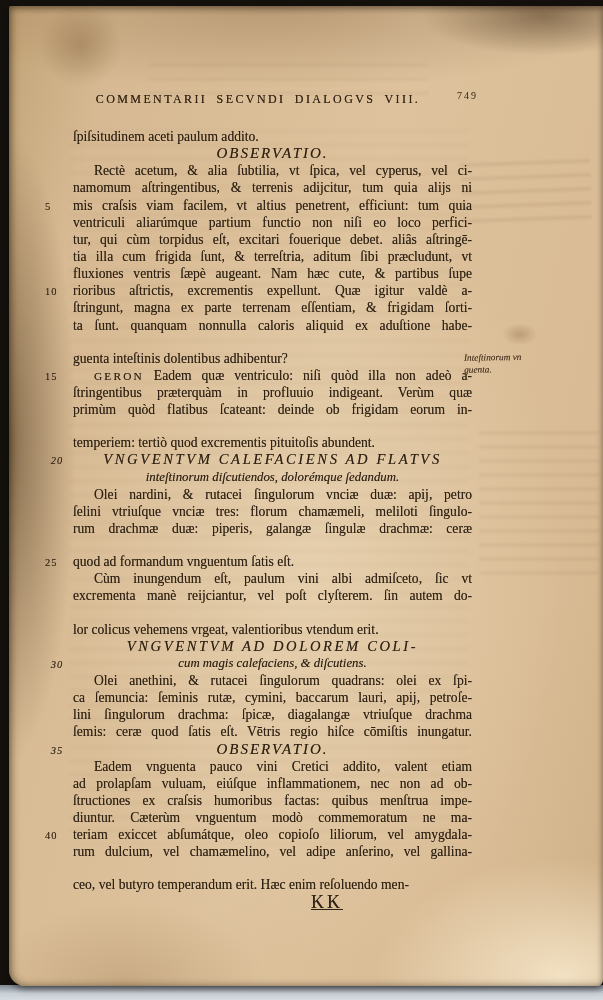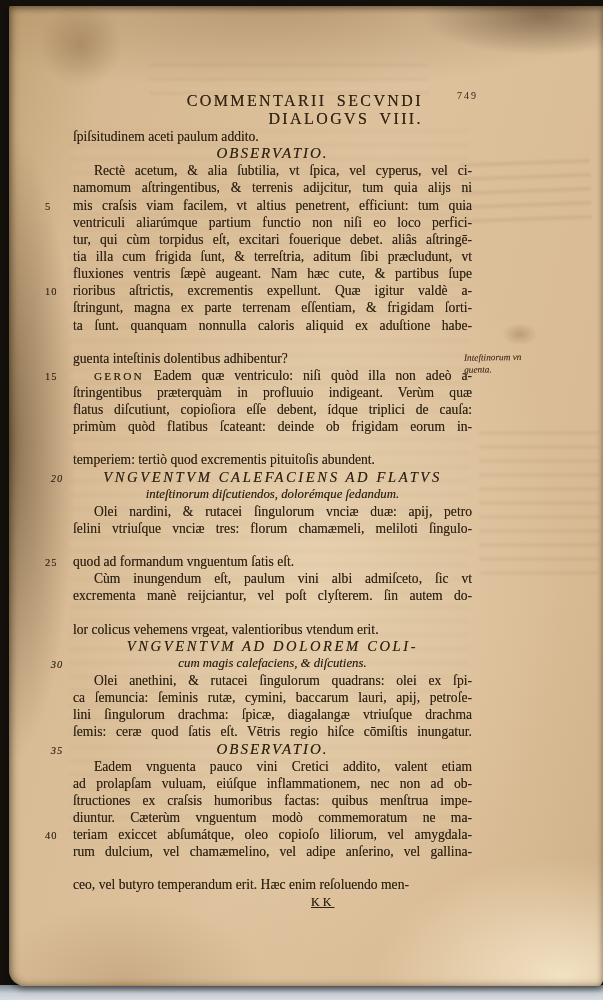--- a/index.html
+++ b/index.html
@@ -25,41 +25,41 @@
       0 3px 6px rgba(0,0,0,.5);}
   
   .ghost{position:absolute;background:repeating-linear-gradient(
       rgba(92,62,30,0) 0 5px, rgba(92,62,30,.10) 5px 9px, rgba(92,62,30,0) 9px 14px);
     filter:blur(1.2px);border-radius:6px;}
   .ghost.g1{left:452px;top:150px;width:130px;height:70px;transform:rotate(-2deg);opacity:.75;}
   .ghost.g2{left:470px;top:420px;width:120px;height:150px;opacity:.55;}
   .ghost.g3{left:140px;top:52px;width:280px;height:40px;opacity:.4;}
   .ghost.g4{left:60px;top:118px;width:400px;height:720px;opacity:.22;}
   
-  .rhead{position:absolute;left:84px;top:86px;width:330px;font-size:16px;
-    letter-spacing:2.4px;word-spacing:4px;text-align:right;color:#332413;
+  .rhead{position:absolute;left:84px;top:86px;width:330px;font-size:12px;
+    letter-spacing:2.4px;word-spacing:4px;text-align:center;color:#332413;
     text-shadow:0 0 .5px rgba(51,36,19,.7);}
   .folio{position:absolute;left:448px;top:84px;font-size:10px;letter-spacing:2px;
     color:#332413;}
   
   .textblock{position:absolute;left:64px;top:106px;width:399px;font-size:13.6px;
     line-height:17.15px;color:#2e2113;text-shadow:0 0 .5px rgba(46,33,19,.55);}
   .ln{position:relative;height:17.15px;white-space:normal;}
   .j{text-align:justify;text-align-last:justify;}
   .jl{text-align:left;margin-top:16px;}
   .ind{text-indent:21px;}
   .obs{font-style:italic;text-align:center;text-align-last:center;font-size:15px;
     letter-spacing:2px;}
   .h1{font-style:italic;text-align:center;text-align-last:center;font-size:14.6px;
     letter-spacing:2.6px;white-space:nowrap;}
   .h2{font-style:italic;text-align:center;text-align-last:center;font-size:12.8px;}
   .spk{font-size:11.3px;letter-spacing:2.2px;}
   .num{position:absolute;left:-28px;top:1px;width:24px;font-size:10.5px;
     letter-spacing:1px;color:#3a2a18;text-align:left;text-indent:0;}
-  .sig{text-align:right;text-align-last:left;padding-left:238px;font-size:12px;
+  .sig{text-align:right;text-align-last:left;padding-left:238px;font-size:18px;
     letter-spacing:3px;text-decoration:underline;}
   
   .mnote{position:absolute;left:455px;top:346px;width:96px;font-style:italic;
     font-size:9.3px;line-height:11.5px;color:#4a3420;transform:rotate(-1deg);
     text-shadow:0 0 .4px rgba(74,52,32,.6);}
 </style>
 </head>
 <body>
 
 <div class="scene">
@@ -89,29 +89,29 @@
       <div class="ln j">
         <span class="num">10</span><span>rioribus aſtrictis, excrementis expellunt. Quæ igitur valdè a-</span>
       </div>
       <div class="ln j">ſtringunt, magna ex parte terrenam eſſentiam, &amp; frigidam ſorti-</div>
       <div class="ln j">ta ſunt. quanquam nonnulla caloris aliquid ex aduſtione habe-</div>
       <div class="ln jl">guenta inteſtinis dolentibus adhibentur?</div>
       <div class="ln j ind">
         <span class="num">15</span><span class="spk">GERON</span><span> Eadem quæ ventriculo: niſi quòd illa non adeò a-</span>
       </div>
       <div class="ln j">ſtringentibus præterquàm in profluuio indigeant. Verùm quæ</div>
-      <div class="ln j">flatus diſcutiunt, copioſiora eſſe debent, ídque triplici de cauſa:</div>
       <div class="ln j">primùm quòd flatibus ſcateant: deinde ob frigidam eorum in-</div>
       <div class="ln jl">temperiem: tertiò quod excrementis pituitoſis abundent.</div>
       <div class="ln h1">
         <span class="num">20</span><span>VNGVENTVM CALEFACIENS AD FLATVS</span>
       </div>
       <div class="ln h2">inteſtinorum diſcutiendos, dolorémque ſedandum.</div>
       <div class="ln j ind">Olei nardini, &amp; rutacei ſingulorum vnciæ duæ: apij, petro</div>
       <div class="ln j">ſelini vtriuſque vnciæ tres: florum chamæmeli, meliloti ſingulo-</div>
+      <div class="ln j">rum drachmæ duæ: piperis, galangæ ſingulæ drachmæ: ceræ</div>
       <div class="ln jl">
         <span class="num">25</span><span>quod ad formandum vnguentum ſatis eſt.</span>
       </div>
       <div class="ln j ind">Cùm inungendum eſt, paulum vini albi admiſceto, ſic vt</div>
       <div class="ln j">excrementa manè reijciantur, vel poſt clyſterem. ſin autem do-</div>
       <div class="ln jl">lor colicus vehemens vrgeat, valentioribus vtendum erit.</div>
       <div class="ln h1">VNGVENTVM AD DOLOREM COLI-</div>
       <div class="ln h2">
         <span class="num">30</span><span>cum magis calefaciens, &amp; diſcutiens.</span>
       </div>

